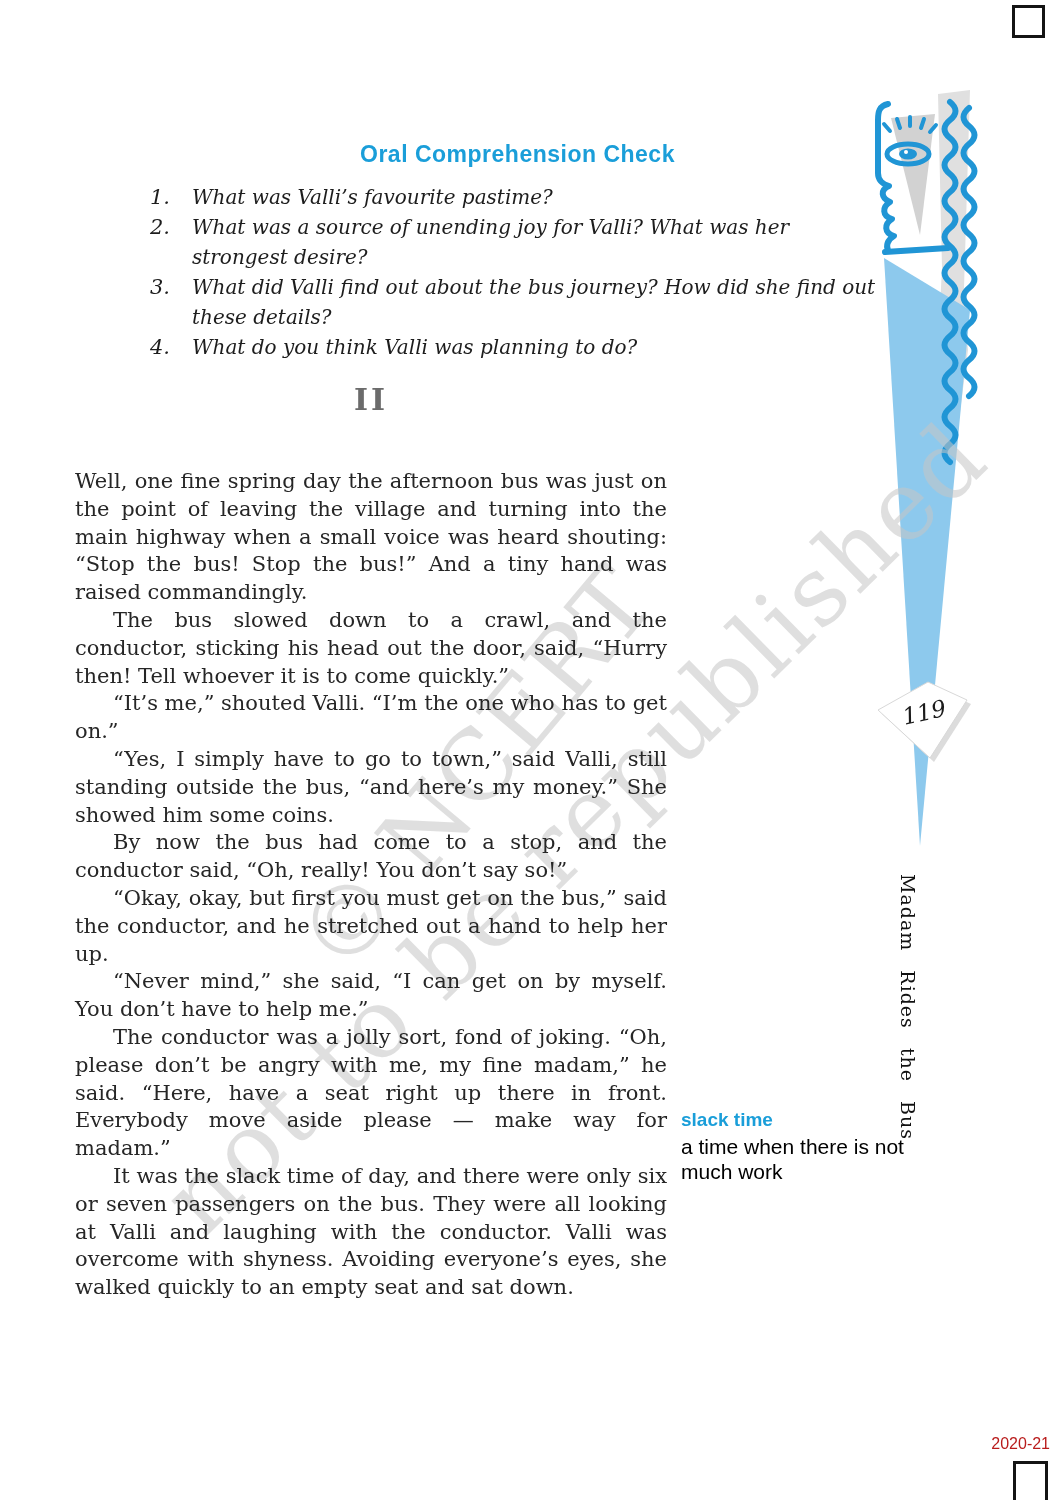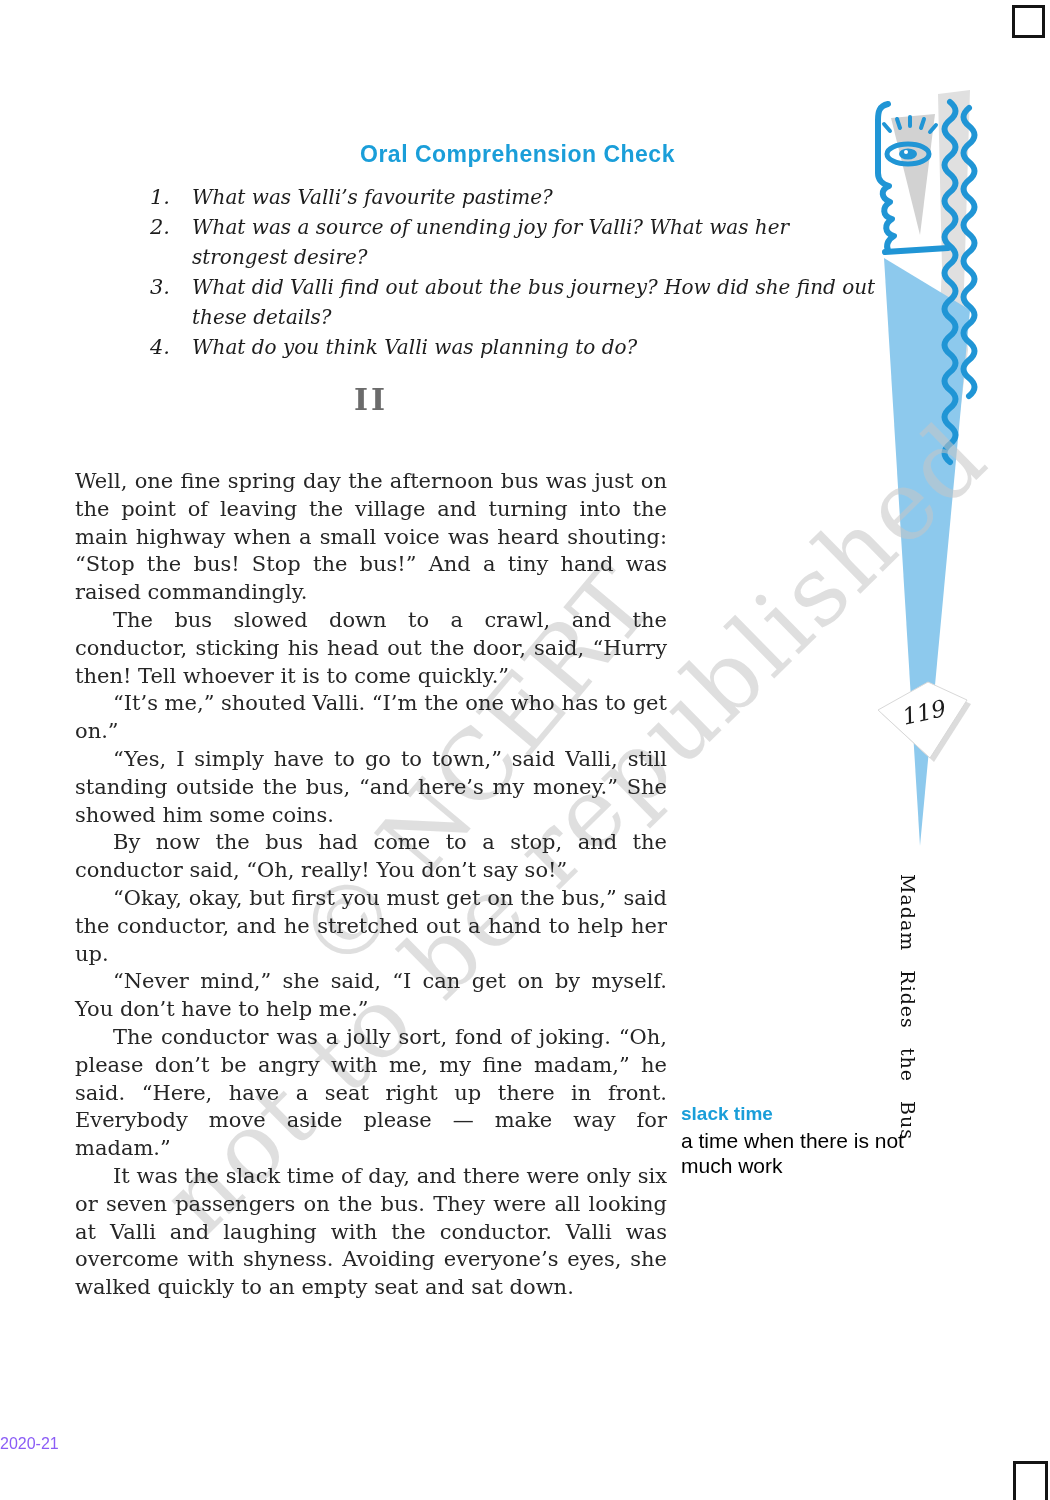--- a/index.html
+++ b/index.html
@@ -39,41 +39,41 @@
   .body-col p {
     margin:0; font-size:21px; line-height:27.8px; text-align:justify;
     text-indent:38px; color:#262626;
   }
   .body-col p.first { text-indent:0;margin-top:40px; }
 
   
   .gloss { position:absolute; left:681px; top:1091px; width:225px; z-index:3; }
   .gloss-term {
     font-family:"Liberation Sans", sans-serif; font-weight:bold;
-    font-size:19px; color:#1a9ed9; margin:12px 0 3px 0;
+    font-size:19px; color:#1a9ed9; margin:18px 0 3px 0;
   }
   .gloss-def {
     font-family:"Liberation Sans", sans-serif; font-size:21px;
     line-height:25px; color:#000000; margin:0;
   }
 
   
   .margin-art { position:absolute; left:858px; top:88px; z-index:1; }
 
   
   .vertical-title {
     position:absolute; left:897px; top:874px; height:240px; z-index:3;
     writing-mode:vertical-rl; font-family:"DejaVu Serif", serif;
     font-size:19px; color:#111; letter-spacing:1px; word-spacing:12px; white-space:nowrap;
   }
 
   
   .footer-year {
-    position:absolute; left:0; top:1435px; width:1050px; text-align:left;
-    font-family:"Liberation Sans", sans-serif; font-size:16px; color:#8b5cf6; z-index:3;
+    position:absolute; left:0; top:1435px; width:1050px; text-align:right;
+    font-family:"Liberation Sans", sans-serif; font-size:16px; color:#b91c1c; z-index:3;
   }
 
   
   .watermark {
     position:absolute; left:0; top:0; white-space:nowrap; z-index:2;
     font-family:"DejaVu Serif", serif; color:#c6c6c6; opacity:0.55;
     pointer-events:none;
   }
   .wm-1 { font-size:96px; transform:translate(475px,770px) translate(-50%,-50%) rotate(-50deg); }
   .wm-2 { font-size:96px; letter-spacing:3px; transform:translate(575px,828px) translate(-50%,-50%) rotate(-44.5deg); }

